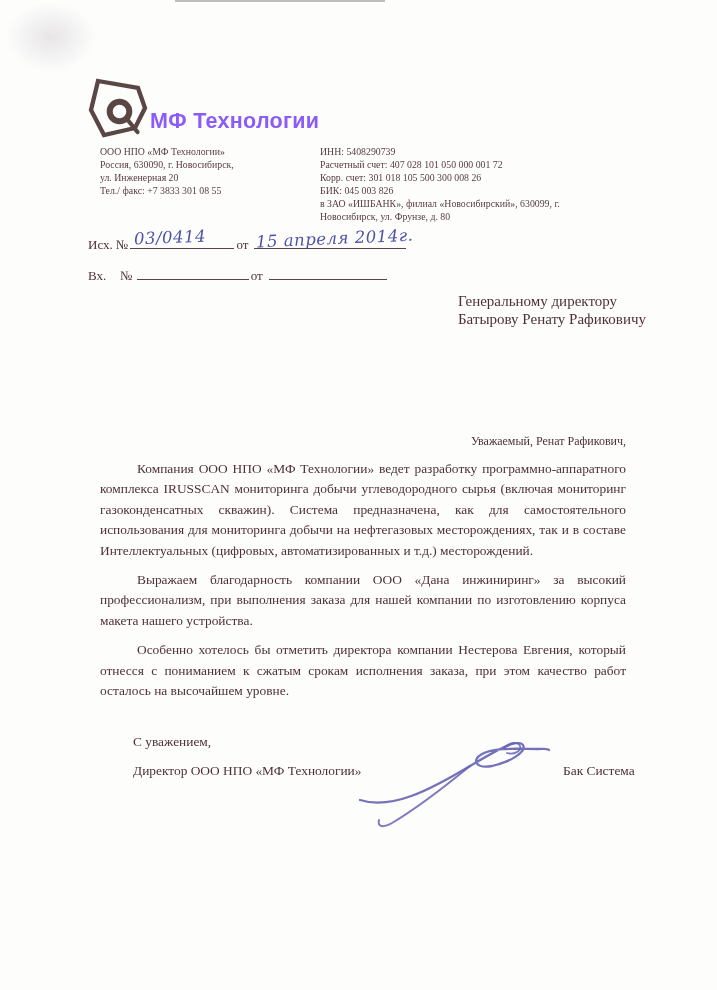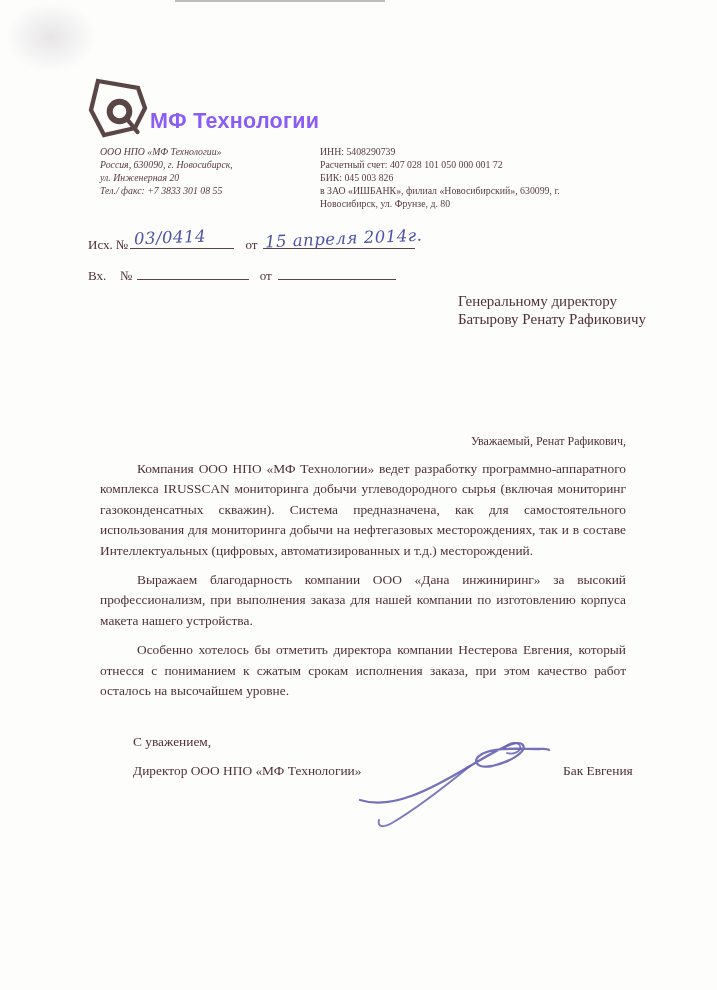--- a/index.html
+++ b/index.html
@@ -21,33 +21,33 @@
   
   .logo-svg{position:absolute;left:88px;top:78px;}
   .logo-text{
     position:absolute;left:150px;top:109px;
     font-family:"Liberation Sans", sans-serif;
     font-weight:bold;font-size:21.5px;color:#8b5cf6;letter-spacing:.3px;
   }
 
   
   .addr{position:absolute;top:146px;font-size:9.8px;line-height:12.9px;color:#573c42;}
-  .addr-left{left:100px;width:215px;font-style:italic;}
+  .addr-left{left:100px;width:215px;}
   .addr-right{left:320px;width:300px;}
 
   
   .ref-row{position:absolute;left:88px;font-size:13px;color:#4e3137;white-space:nowrap;}
   .ref-out{top:232px;}
   .ref-in{top:263px;}
   .fill-line{display:inline-block;border-bottom:1.4px solid #5c4146;vertical-align:baseline;position:relative;height:16px;}
   .fill-number{width:104px;margin-left:2px;}
   .fill-date{width:152px;margin-left:4px;}
   .fill-in-number{width:112px;margin-left:4px;}
   .fill-in-date{width:118px;margin-left:4px;}
-  .from-label{margin-left:11px;margin-right:2px;}
+  .from-label{margin-left:2px;margin-right:2px;}
   .num-sign{margin-left:14px;}
   .hand{
     position:absolute;left:4px;bottom:1px;
     font-family:"DejaVu Serif", serif;font-style:italic;
     color:#4d52a6;font-size:16.5px;white-space:nowrap;
     transform:rotate(-2.5deg);letter-spacing:.5px;
   }
   .hand-date{left:2px;bottom:0;}
 
   
@@ -84,20 +84,21 @@
 
   <div class="addr addr-left">
     <div>ООО НПО «МФ Технологии»</div>
     <div>Россия, 630090, г. Новосибирск,</div>
     <div>ул. Инженерная 20</div>
     <div>Тел./ факс: +7 3833 301 08 55</div>
   </div>
   <div class="addr addr-right">
     <div>ИНН: 5408290739</div>
     <div>Расчетный счет: 407 028 101 050 000 001 72</div>
+    <div>Корр. счет: 301 018 105 500 300 008 26</div>
     <div>БИК: 045 003 826</div>
     <div>в ЗАО «ИШБАНК», филиал «Новосибирский», 630099, г.</div>
     <div>Новосибирск, ул. Фрунзе, д. 80</div>
   </div>
 
   <div class="ref-row ref-out">
     <span>Исх. №</span><span class="fill-line fill-number"><span class="hand">03/0414</span></span><span class="from-label">от</span><span class="fill-line fill-date"><span class="hand hand-date">15 апреля 2014г.</span></span>
   </div>
 
   <div class="ref-row ref-in">
@@ -119,15 +120,15 @@
 
   <div class="regards">С уважением,</div>
   <div class="signer-title">Директор ООО НПО «МФ Технологии»</div>
 
   <svg class="signature-svg" width="200" height="108" viewBox="0 0 200 108">
     <path d="M 8,78 C 40,88 78,68 118,44 C 145,28 166,16 171,23 C 175,30 158,40 140,44 C 124,47 119,38 130,32 C 143,25 166,27 186,27 C 191,27 195,26 197,28" fill="none" stroke="#6663b4" stroke-width="2.3" stroke-linecap="round" opacity="0.9"></path>
     <path d="M 118,44 C 96,62 62,88 40,101 C 31,106 25,105 27,98" fill="none" stroke="#6663b4" stroke-width="2" stroke-linecap="round" opacity="0.85"></path>
     <path d="M 152,26 C 158,20 166,19 168,24 C 170,29 162,33 155,31" fill="none" stroke="#6663b4" stroke-width="1.8" stroke-linecap="round" opacity="0.85"></path>
   </svg>
 
-  <div class="signer-name">Бак Евгения</div>
+  <div class="signer-name">Бак Система</div>
 
 </div>
 
 </body></html>

